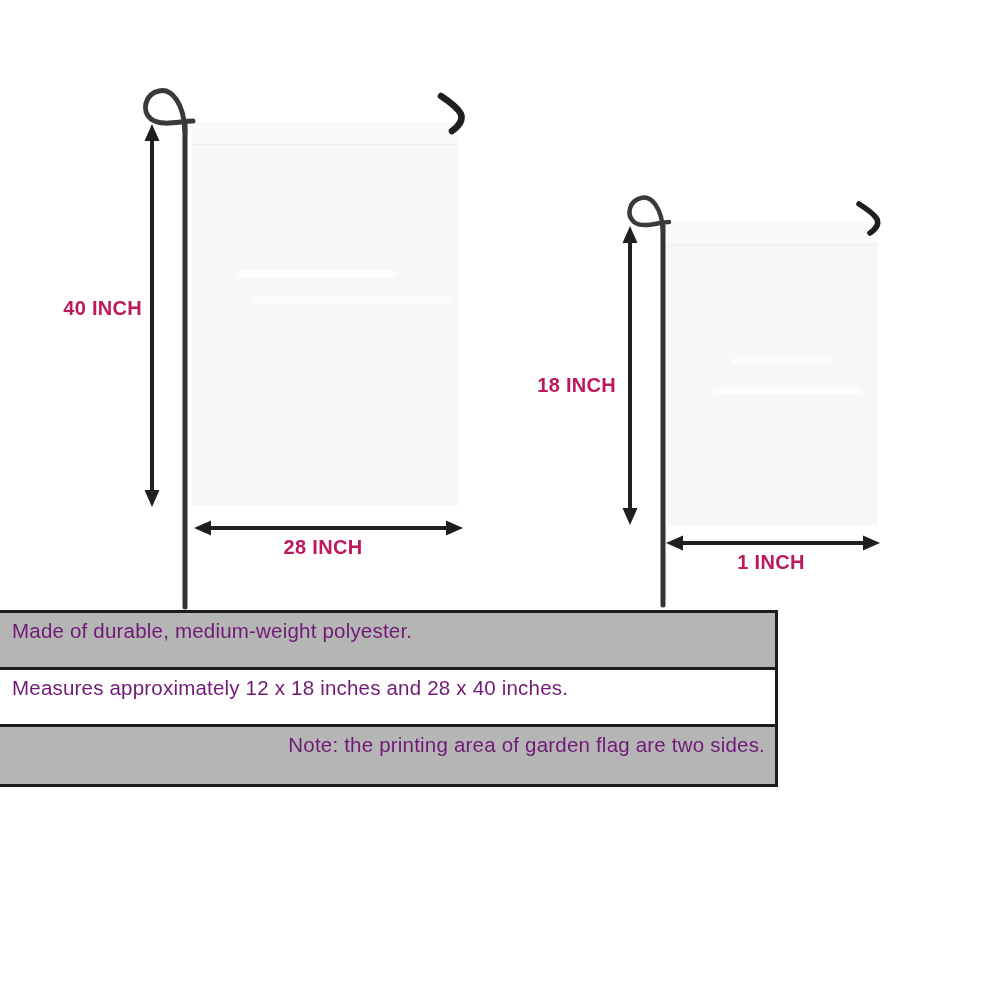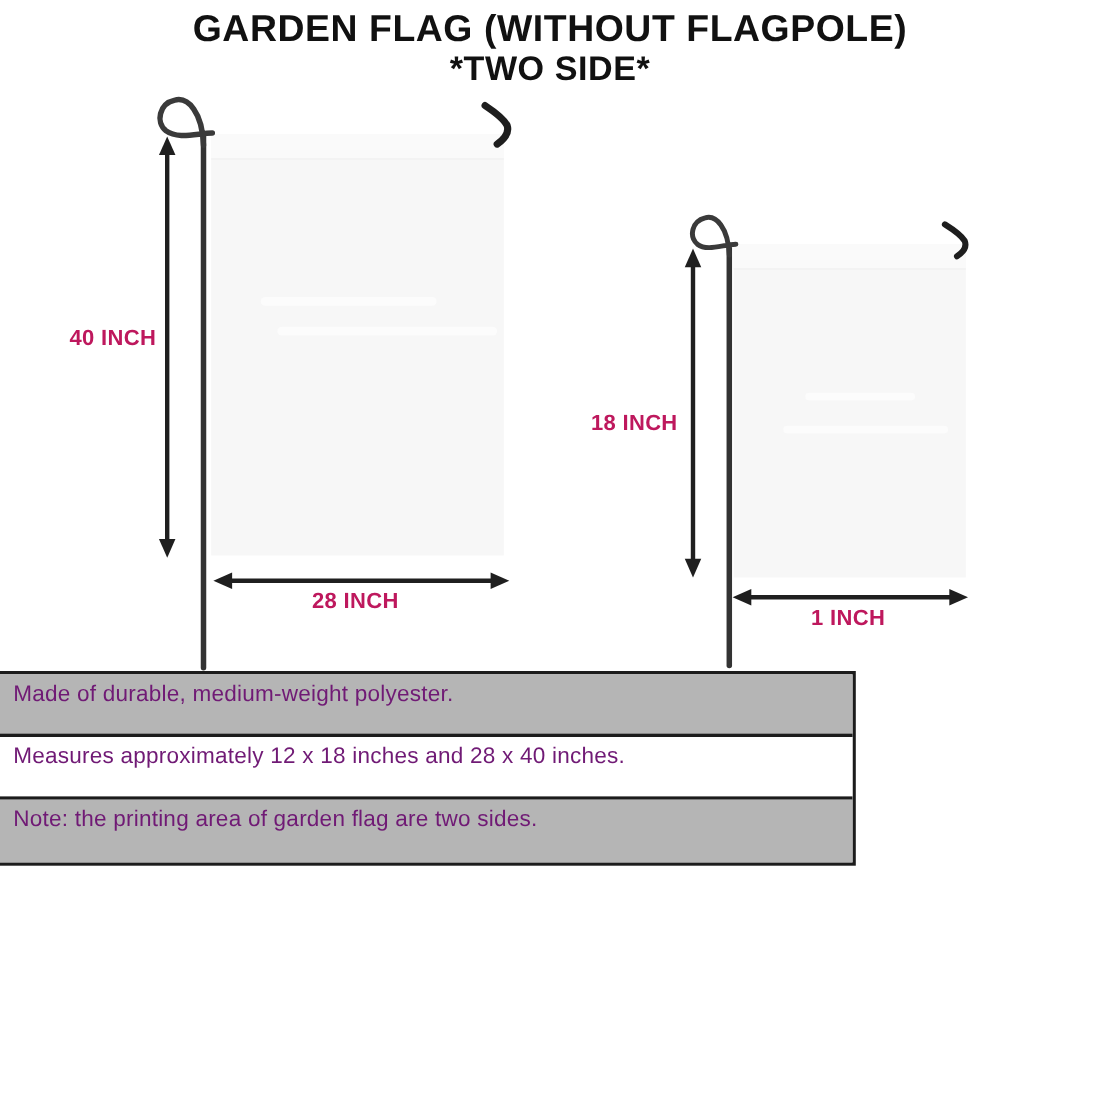--- a/index.html
+++ b/index.html
@@ -33,33 +33,29 @@
 
   
   .spec-table{
     position:absolute;left:-3px;top:610px;width:781px;
     border:3px solid #1c1c1c;box-sizing:border-box;background:#ffffff;
   }
   .spec-row{
     height:57px;box-sizing:border-box;border-bottom:3px solid #1c1c1c;
     padding:6px 10px 0 12px;font-size:20.5px;color:#701a75;letter-spacing:.2px;
   }
-  .spec-row:last-child{border-bottom:none;}
+  .spec-row:last-child{border-bottom:none;text-align:right;}
   .spec-row.gray{background:#b5b5b5;}
   .spec-row.white{background:#ffffff;}
 </style>
 </head>
 <body>
 
 <div class="stage">
 
-  <div class="title-block">
-    <div class="title-line1">GARDEN FLAG (WITHOUT FLAGPOLE)</div>
-    <div class="title-line2">*TWO SIDE*</div>
-  </div>
 
   <div class="flag" id="flag-large">
     <div class="sleeve"></div>
     <div class="wm" style="left:45px;top:148px;width:160px;height:8px;"></div>
     <div class="wm" style="left:60px;top:175px;width:200px;height:8px;"></div>
   </div>
 
   <div class="flag" id="flag-small">
     <div class="sleeve"></div>
     <div class="wm" style="left:65px;top:135px;width:100px;height:7px;"></div>

